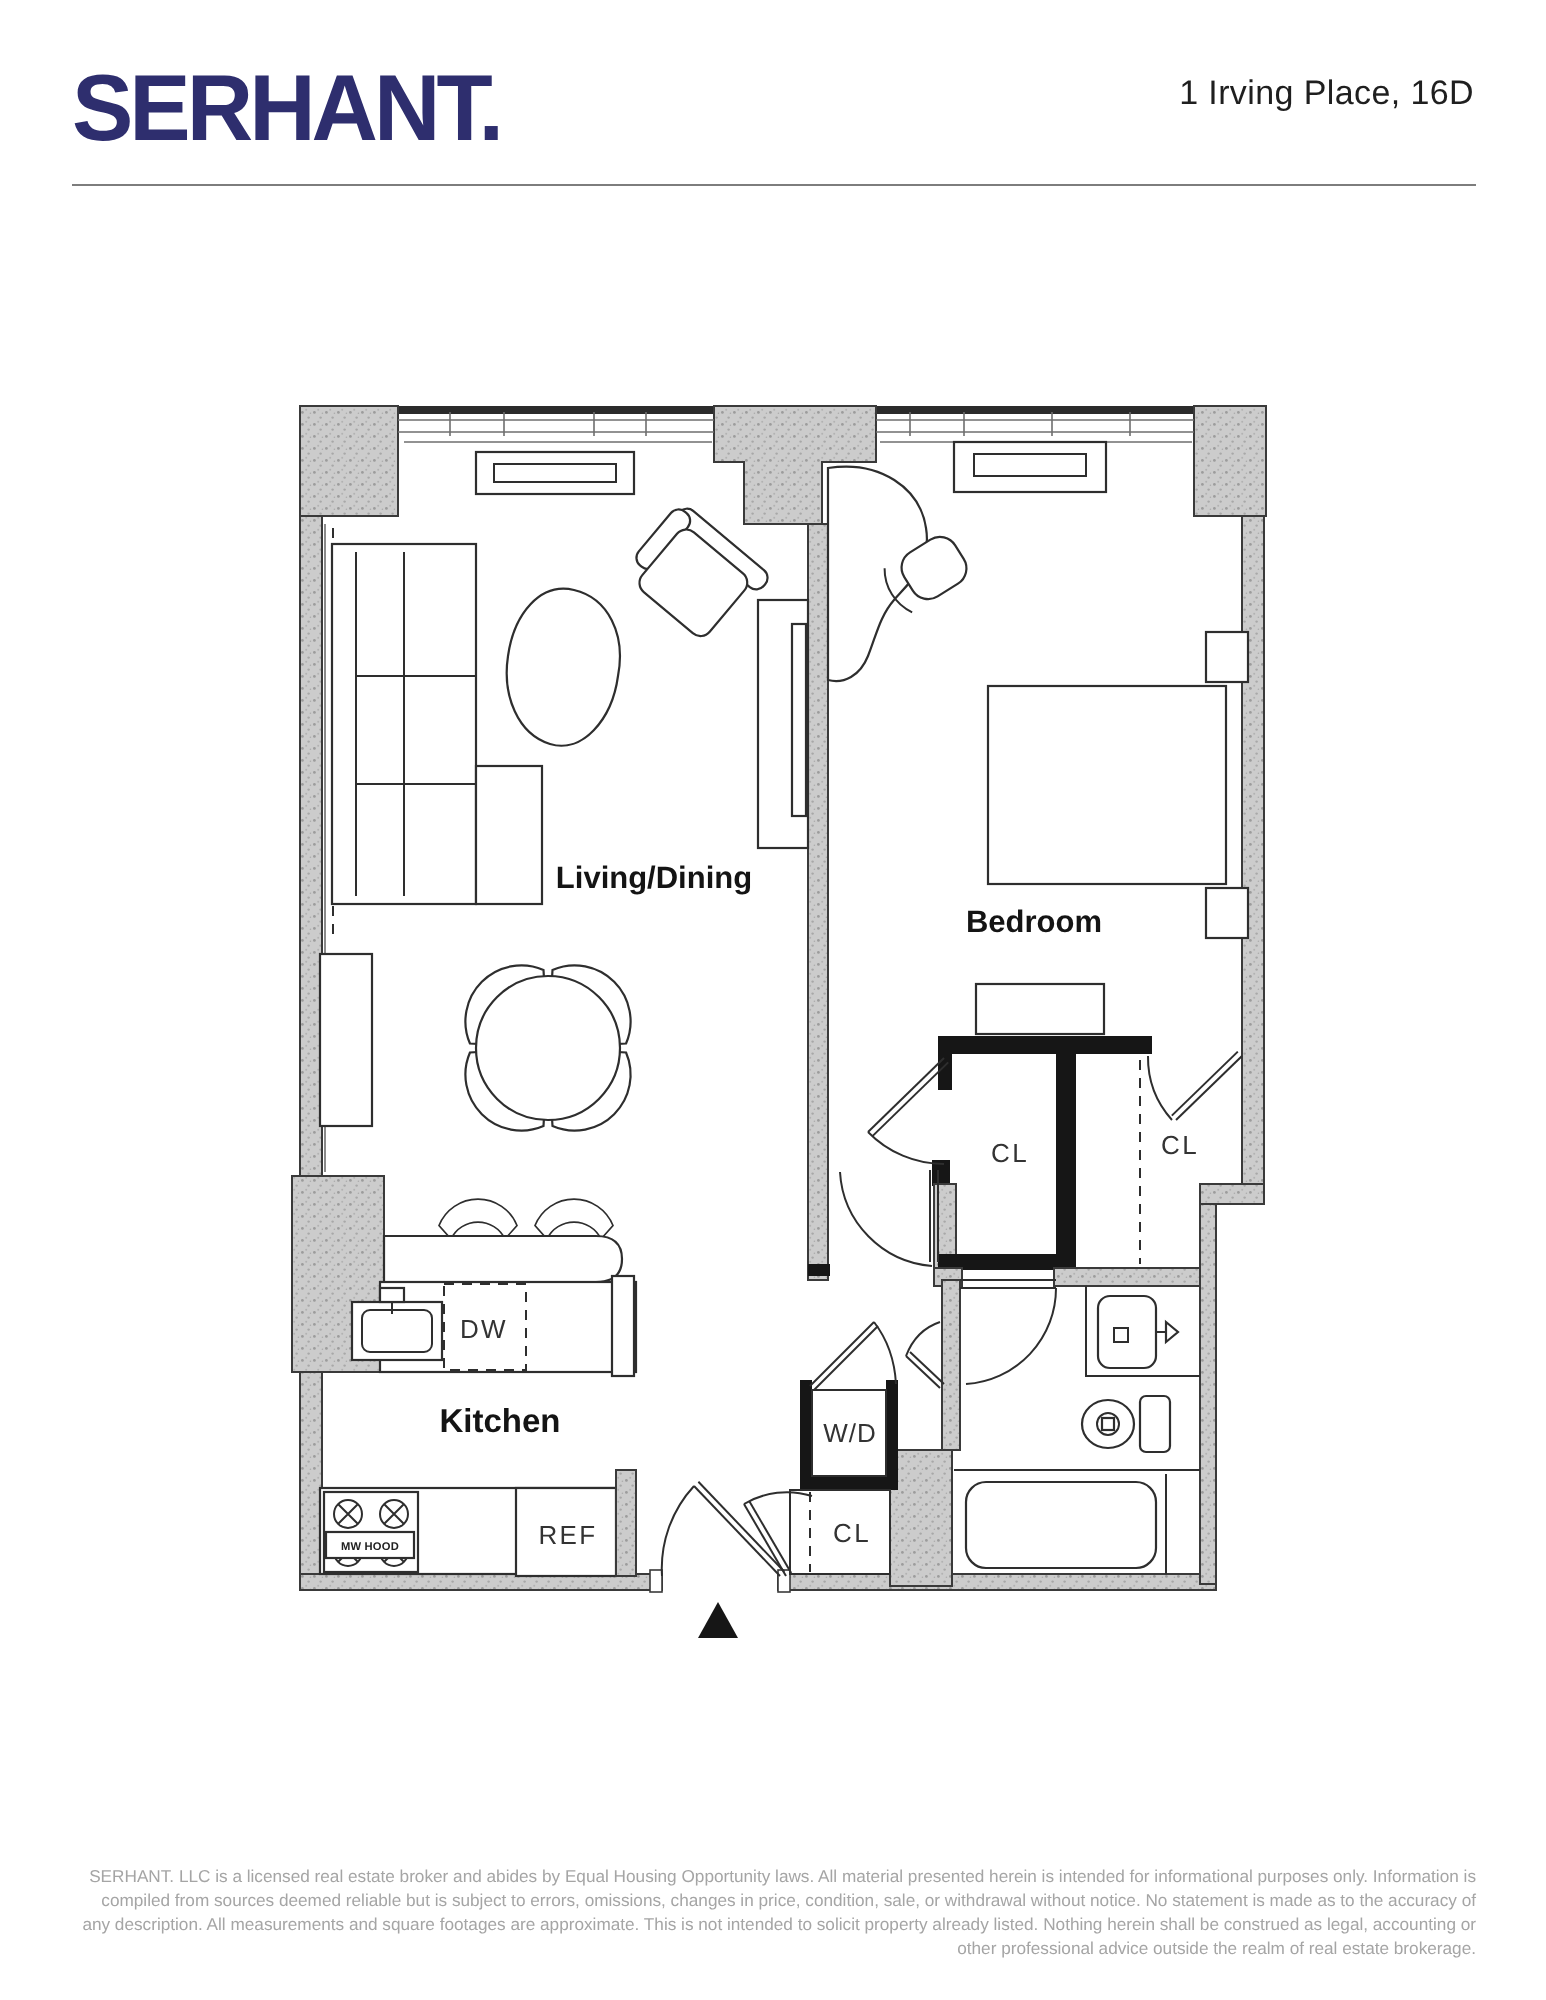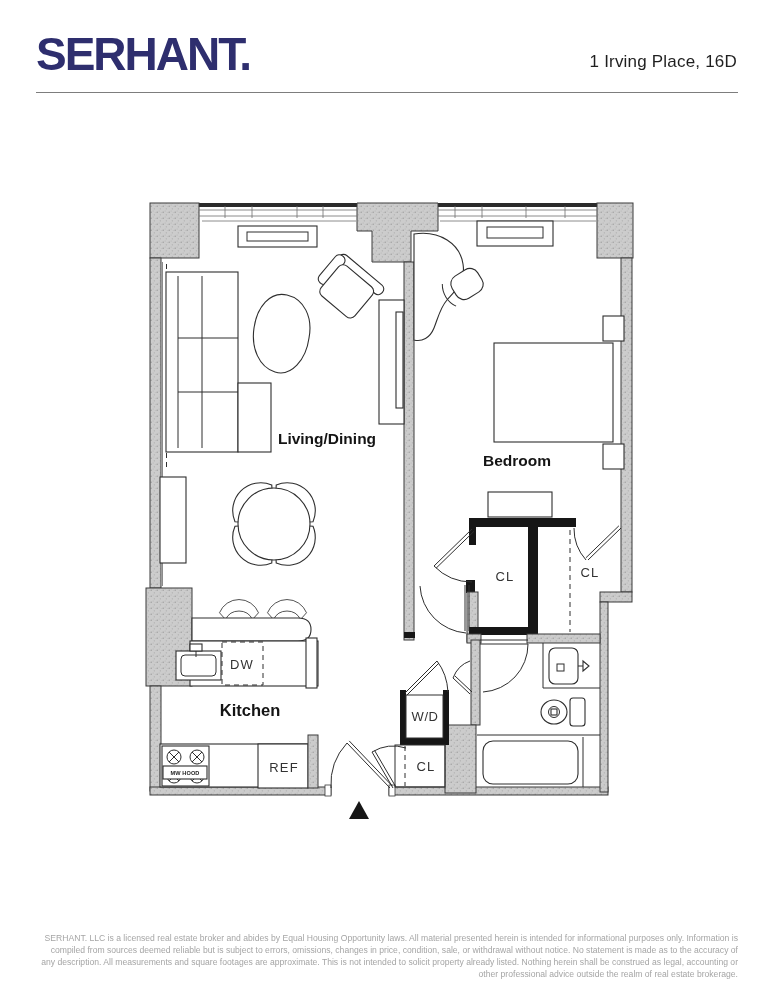--- a/index.html
+++ b/index.html
@@ -1,21 +1,21 @@
 <!DOCTYPE html>
 <html><head>
 <meta charset="utf-8">
 <style>
   html,body{margin:0;padding:0;background:#ffffff;}
   #page{position:relative;width:773px;height:1000px;background:#ffffff;overflow:hidden;
         font-family:"Liberation Sans",sans-serif;}
   
   #brand{position:absolute;left:36px;top:26px;font-size:46px;font-weight:bold;
          letter-spacing:-2px;color:#2e2e6e;transform:scaleY(1.02);transform-origin:left top;}
-  #listing{position:absolute;right:36px;top:52px;font-size:17px;color:#1f1f1f;letter-spacing:0.2px;}
+  #listing{position:absolute;right:36px;top:37px;font-size:17px;color:#1f1f1f;letter-spacing:0.2px;}
   #header-rule{position:absolute;left:36px;right:35px;top:92px;height:0;border-top:1px solid #7d7d7d;}
   
   #disclaimer{position:absolute;left:36px;top:933px;width:702px;font-size:8.6px;line-height:1.38;
               color:#a5a5a5;text-align:right;}
   
   #plan{position:absolute;left:0;top:0;}
   .wall{fill:url(#stip);stroke:#3a3a3a;stroke-width:1;}
   .blackwall{fill:#161616;stroke:none;}
   .ln{stroke:#2e2e2e;stroke-width:1;fill:none;}
   .lnth{stroke:#6e6e6e;stroke-width:0.8;fill:none;}

